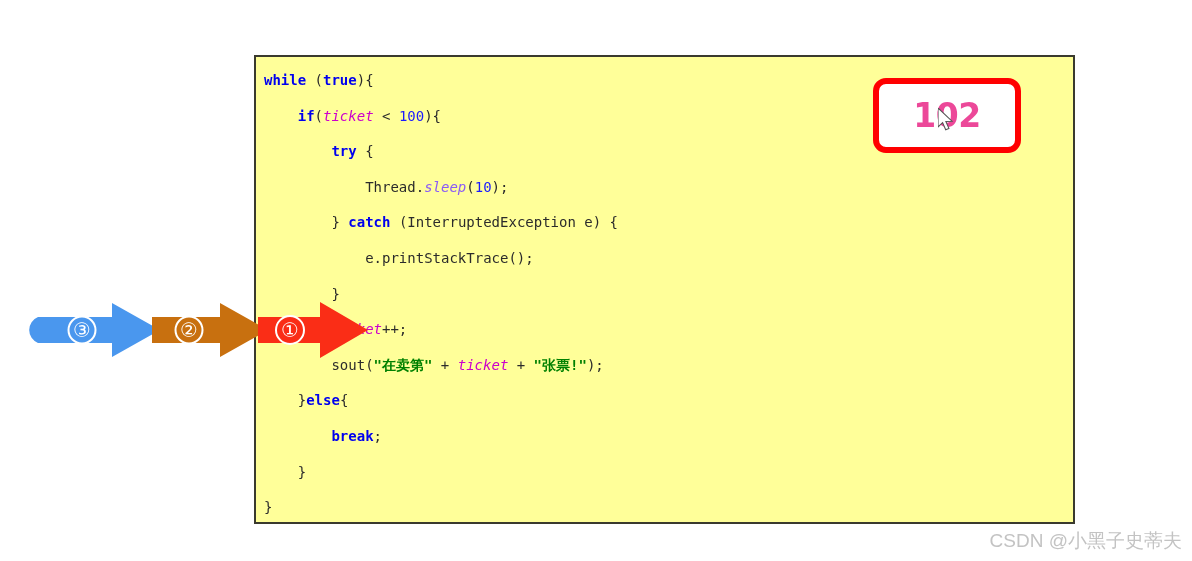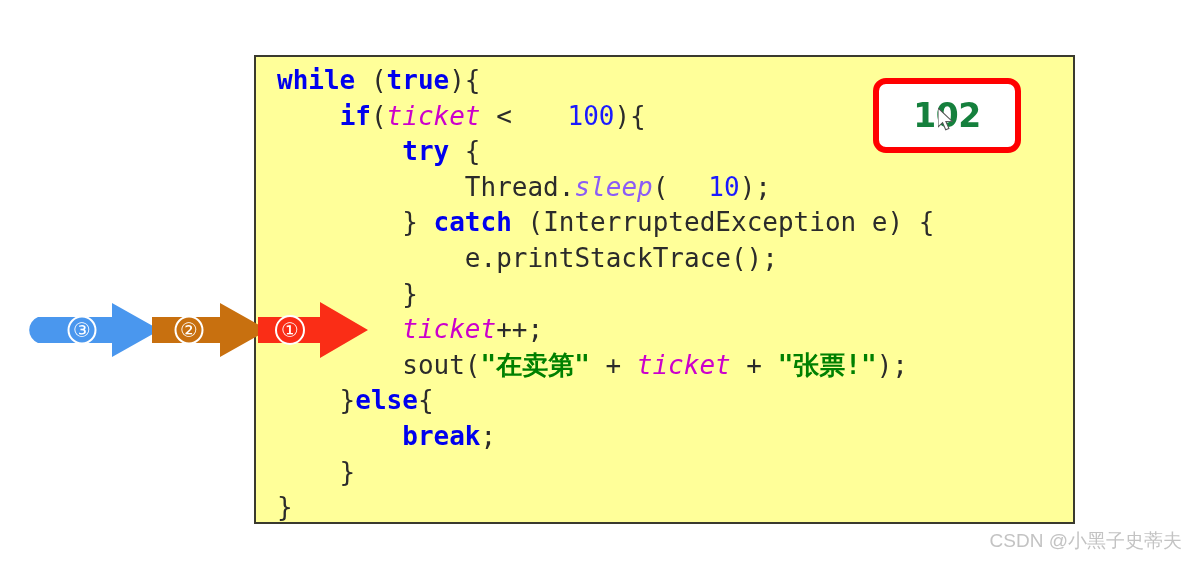--- a/index.html
+++ b/index.html
@@ -22,33 +22,33 @@
     top: 55px;
     width: 821px;
     height: 469px;
     background: #ffff99;
     border: 2px solid #3a3a2e;
     box-sizing: border-box;
     z-index: 2;
   }
   #code-block {
     position: absolute;
-    left: 21px;
+    left: 8px;
     top: 6px;
     font-family: "DejaVu Sans Mono", monospace;
-    font-size: 26px;
+    font-size: 14px;
     line-height: 35.6px;
     white-space: pre;
     color: #2b2b2b;
   }
   .ln { display: block; height: 35.6px; }
 
   
   .kw   { color: #0000ee; font-weight: bold; }
-  .num  { color: #1a1aff; margin-left: 40px; }
+  .num  { color: #1a1aff; }
   .fld  { color: #cc00cc; font-style: italic; }
   .mth  { color: #8b5cf6; font-style: italic; }
   .str  { color: #008000; font-weight: bold; }
   .pl   { color: #2b2b2b; }
 
   
   #value-badge {
     position: absolute;
     left: 873px;
     top: 78px;
@@ -60,21 +60,21 @@
     box-sizing: border-box;
     z-index: 4;
     display: flex;
     align-items: center;
     justify-content: center;
   }
   #value-badge-text {
     font-family: "DejaVu Sans", sans-serif;
     font-size: 33px;
     font-weight: bold;
-    color: #15803d;
+    color: #ec4899;
     letter-spacing: -0.5px;
   }
   #cursor-arrow {
     position: absolute;
     left: 938px;
     top: 108px;
     z-index: 6;
     pointer-events: none;
   }
 

